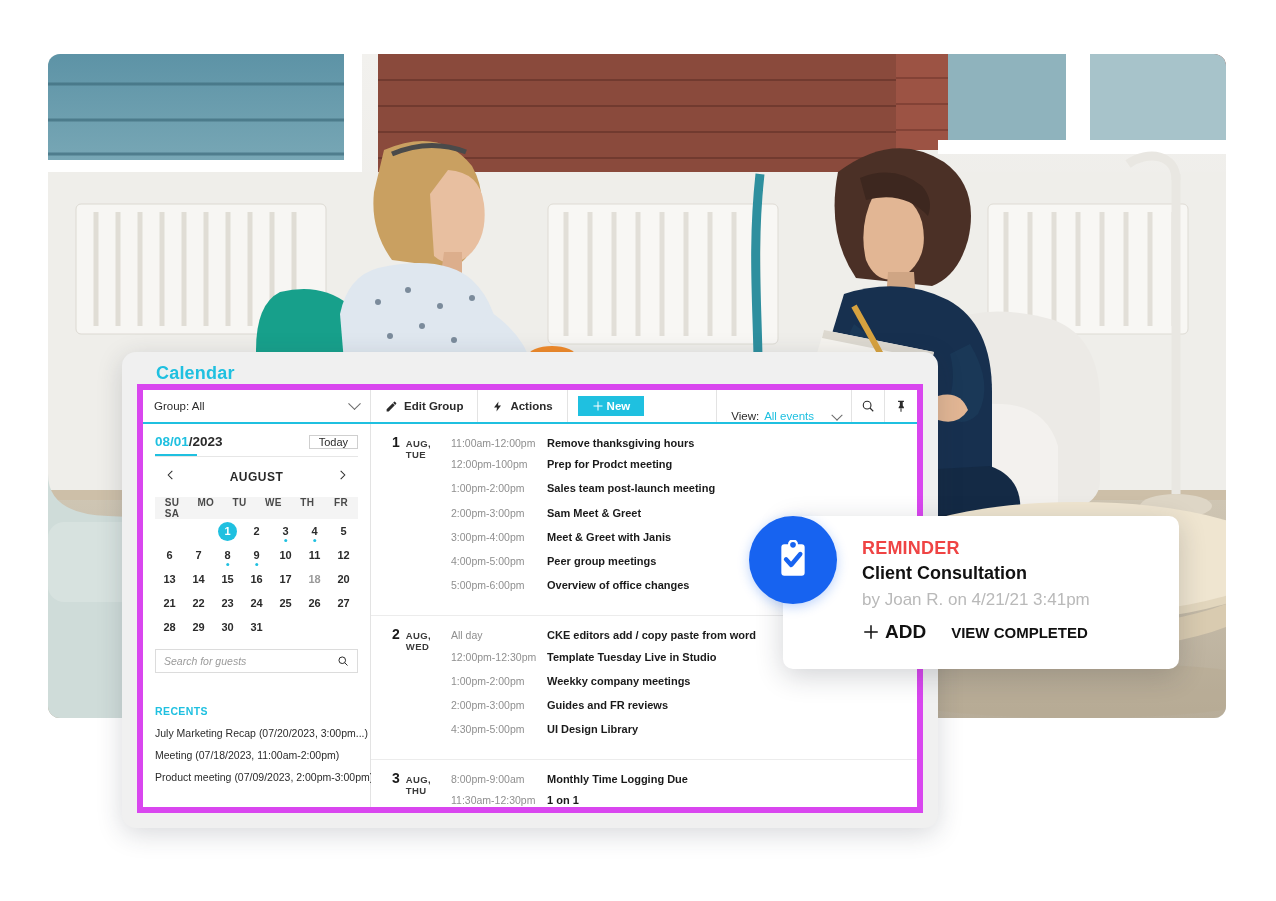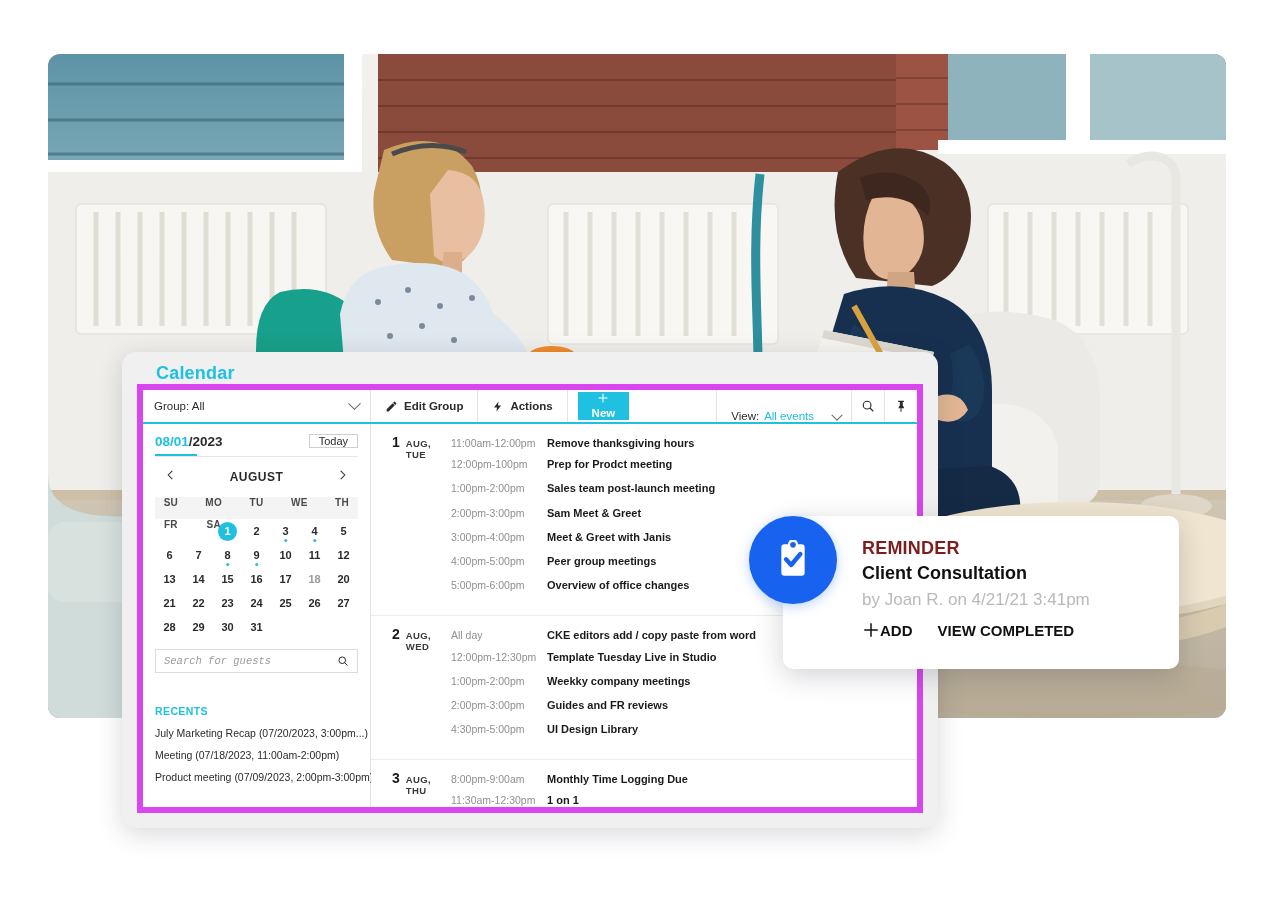--- a/index.html
+++ b/index.html
@@ -62,22 +62,22 @@
     border-bottom: 1.4px solid #6b6b6b; transform: rotate(45deg) translate(-2px,-2px);
   }
   .tb-btn {
     display: flex; align-items: center; gap: 6px;
     padding: 16px 14px; border-right: 1px solid #e3e3e3;
     color: #2b2b2b; cursor: pointer; font-weight: bold; font-size: 11.5px;
   }
   .tb-new {
     background: #1fc0e0; color: #fff; font-weight: bold;
     display: flex; align-items: center; gap: 3px;
-    padding: 0 14px; margin: 4px 0 4px 10px; height: 28px;
-    align-self: center; cursor: pointer; font-size: 11.5px; flex-direction: column;
+    padding: 0 14px; margin: 4px 0 4px 10px; height: 20px;
+    align-self: center; cursor: pointer; font-size: 11.5px;
   }
   .tb-spacer { flex: 1; border-right: 1px solid #e3e3e3; }
   .tb-view {
     display: flex; align-items: flex-end; gap: 5px;
     padding: 0 10px 0 14px; color: #2b2b2b; font-size: 11.5px; cursor: pointer;
   }
   .tb-view .lnk { color: #1fc0e0; }
   .tb-view .chev2 {
     width: 8px; height: 8px; margin-left: 14px;
     border-right: 1.3px solid #6b6b6b; border-bottom: 1.3px solid #6b6b6b;
@@ -90,21 +90,21 @@
 
   
   .cal-body { display: flex; height: 393px; }
   .left-pane {
     width: 228px; border-right: 1px solid #e3e3e3;
     padding: 10px 12px 0 12px; background: #fff;
   }
   .right-pane { flex: 1; background: #fff; overflow: hidden; }
 
   
-  .date-row { display: flex; align-items: flex-start; justify-content: space-between; }
+  .date-row { display: flex; align-items: flex-end; justify-content: space-between; }
   .date-val { font-size: 13.5px; font-weight: bold; color: #2b2b2b; }
   .date-val .m { color: #1fc0e0; }
   .today-btn {
     border: 1px solid #cfcfcf; background: #fff; font-size: 11px;
     padding: 0 9px; color: #2b2b2b; cursor: pointer;
     font-family: "Liberation Sans", sans-serif;
   }
   .date-underline {
     margin-top: 5px; height: 3px; width: 42px; background: #1fc0e0;
     border-bottom: 0;
@@ -114,22 +114,22 @@
   
   .month-nav {
     display: flex; align-items: center; justify-content: space-between;
     padding: 9px 6px 9px 6px;
   }
   .month-name { font-size: 12px; font-weight: bold; color: #2b2b2b; letter-spacing: .5px; }
   .arrow { cursor: pointer; padding: 2px 4px; }
 
   
   .dow-row {
-    display: grid; grid-template-columns: repeat(5, 1fr);
-    background: #f4f4f4; height: 22px; align-items: center; gap: 11px;
+    display: grid; grid-template-columns: repeat(6, 1fr);
+    background: #f4f4f4; height: 22px; align-items: center;
   }
   .dow {
     text-align: center; font-size: 10px; font-weight: bold; color: #4a4a4a;
     letter-spacing: .3px;
   }
   .day-grid { display: grid; grid-template-columns: repeat(7, 1fr); }
   .day {
     height: 24px; position: relative;
     display: flex; align-items: center; justify-content: center;
     font-size: 11px; font-weight: bold; color: #2b2b2b; cursor: pointer;
@@ -150,21 +150,21 @@
   }
 
   
   .guest-search {
     margin-top: 10px; border: 1px solid #dcdcdc; height: 24px;
     display: flex; align-items: center; padding: 0 8px;
     justify-content: space-between;
   }
   .guest-search input {
     border: 0; outline: 0; flex: 1; font-size: 10.5px; font-style: italic;
-    color: #8d8d8d; font-family: Liberation Mono, monospace; background: transparent;
+    color: #8d8d8d; font-family: Liberation Sans, sans-serif; background: transparent;
   }
   .guest-search input::placeholder { color: #9b9b9b; font-style: italic; }
 
   
   .recents-hd {
     margin-top: 32px; font-size: 10.5px; font-weight: bold;
     color: #1fc0e0; letter-spacing: .4px;
   }
   .recent-item {
     margin-top: 10px; font-size: 10.5px; color: #2b2b2b; cursor: pointer;
@@ -189,27 +189,27 @@
     box-shadow: 0 7px 28px rgba(30,35,50,.20);
   }
   .rem-icon {
     position: absolute; left: -34px; top: 0px;
     width: 88px; height: 88px; border-radius: 50%;
     background: #1763f0;
     display: flex; align-items: center; justify-content: center;
     box-shadow: 0 3px 12px rgba(23,99,240,.28);
   }
   .rem-text { position: absolute; left: 79px; top: 22px; }
-  .rem-kicker { font-size: 18px; font-weight: bold; color: #7f1d1d; letter-spacing: .2px; }
+  .rem-kicker { font-size: 18px; font-weight: bold; color: #ef4444; letter-spacing: .2px; }
   .rem-title { font-size: 18px; font-weight: bold; color: #111; margin-top: 4px; }
   .rem-by { font-size: 17px; font-weight: normal; color: #b9b9b9; margin-top: 6px; }
   .rem-actions { display: flex; align-items: center; gap: 25px; margin-top: 11px; }
   .rem-add {
-    display: flex; align-items: flex-end; 
-    font-size: 15px; font-weight: bold; color: #111; cursor: pointer;
+    display: flex; align-items: center; gap: 5px;
+    font-size: 19px; font-weight: bold; color: #111; cursor: pointer;
   }
   .rem-view { font-size: 15px; font-weight: bold; color: #111; cursor: pointer; }
 </style>
 </head>
 <body>
 
 <div id="root">
 
   <div class="photo">
     <svg viewBox="0 0 1178 664" preserveAspectRatio="none">

